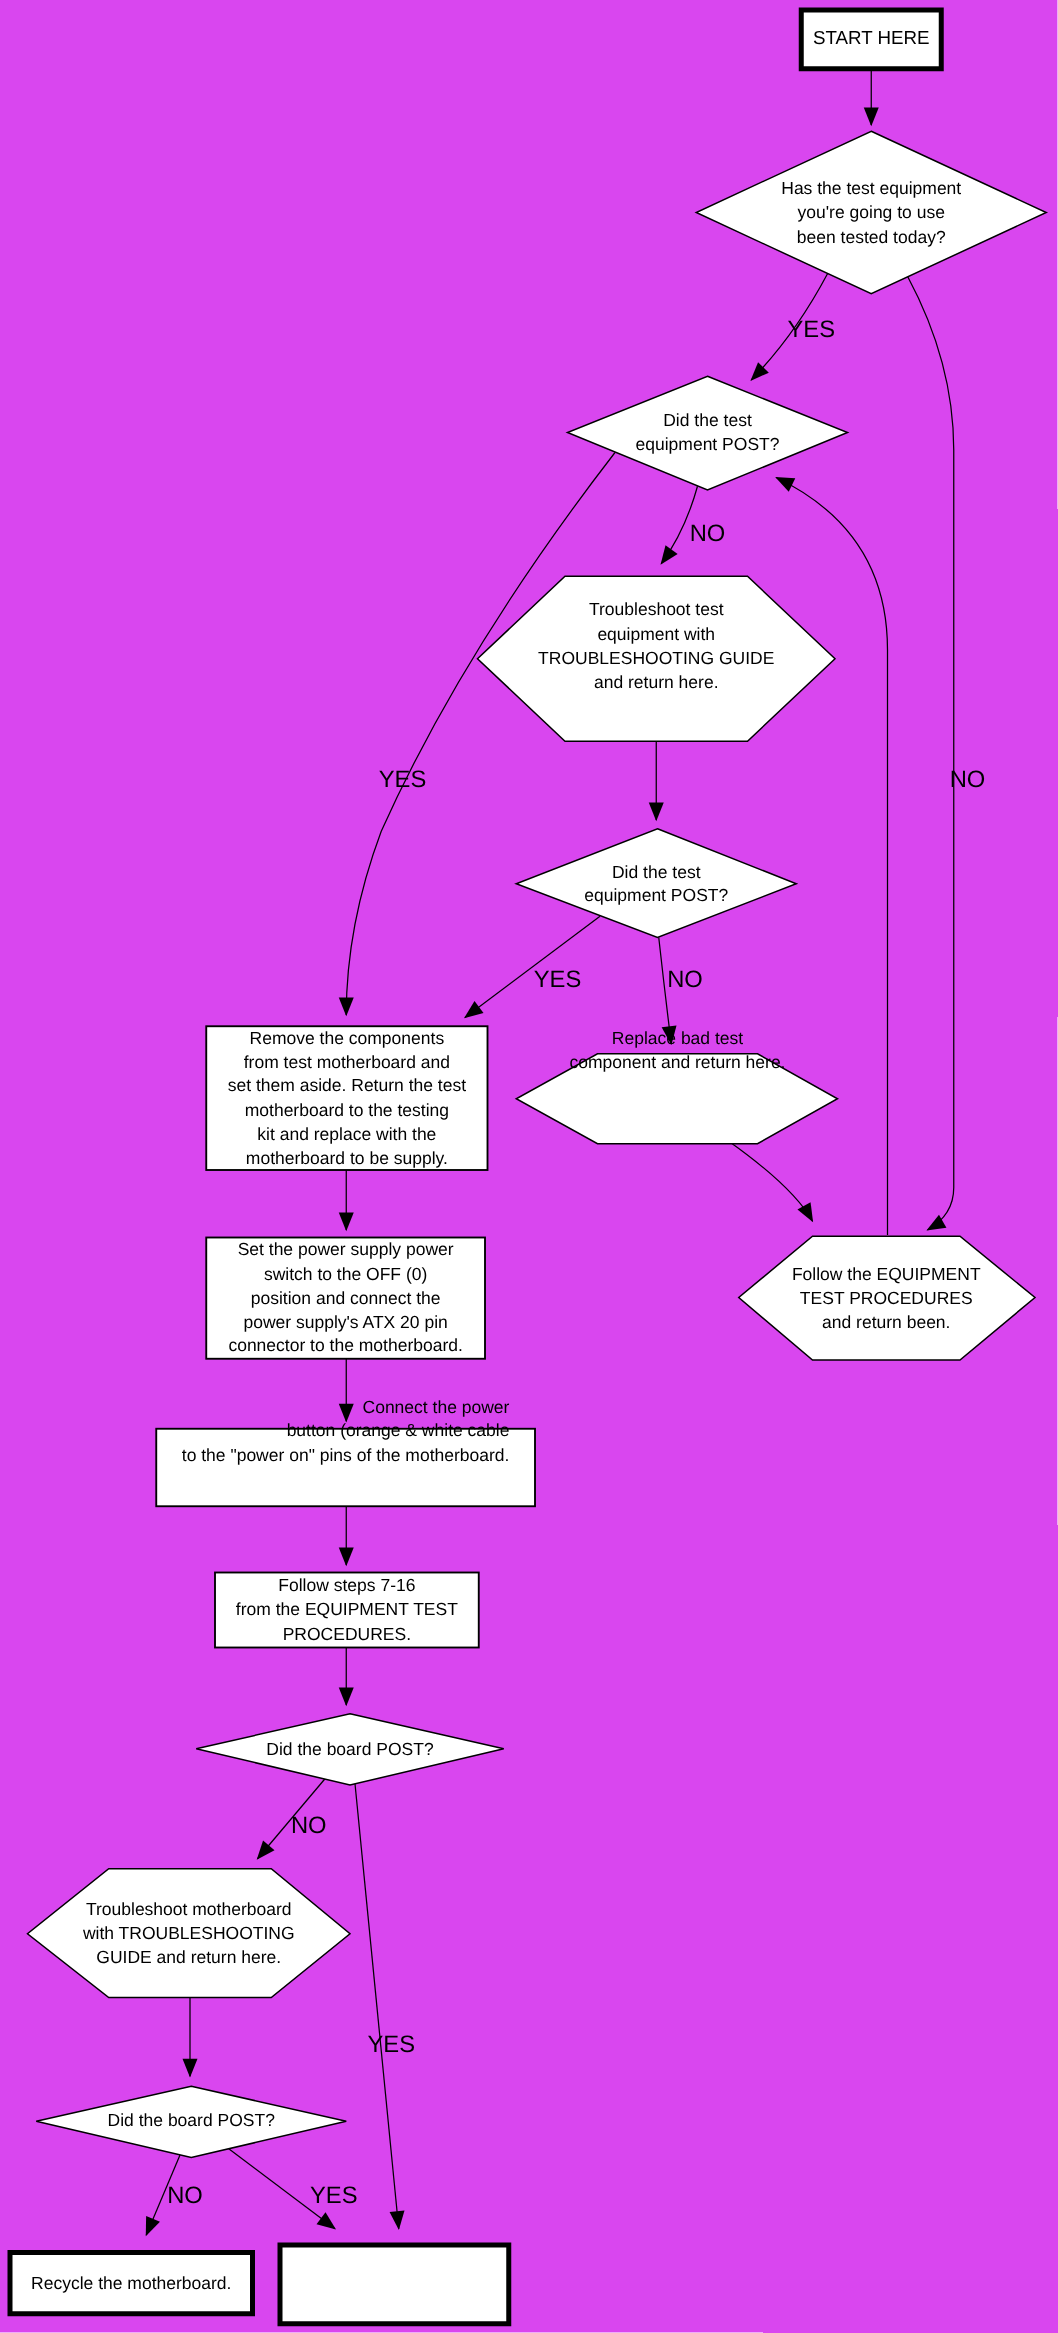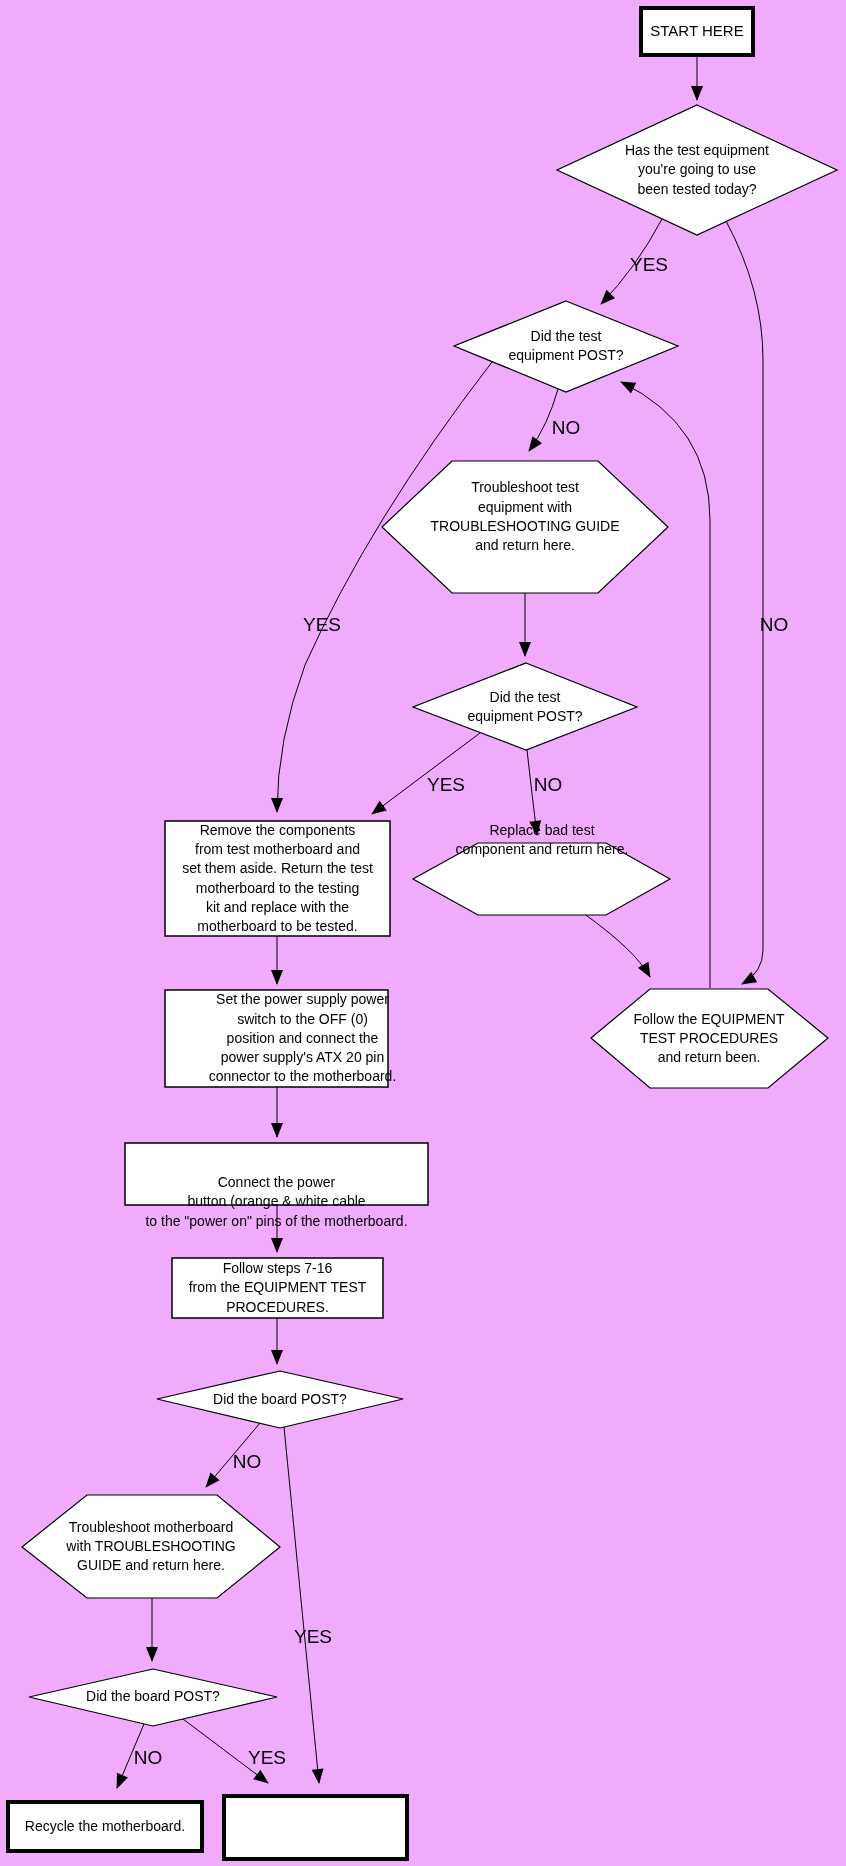--- a/index.html
+++ b/index.html
@@ -1,19 +1,19 @@
 <!DOCTYPE html>
 <html><head>
 <meta charset="utf-8">
 <style>
   html,body{margin:0;padding:0;background:#ffffff;}
   .canvas{
     position:relative;
     width:846px;height:1866px;
-    background:#f0abfc;
+    background:#d946ef;
     font-family:"Liberation Sans", sans-serif;
     color:#000;
     overflow:hidden;
   }
   .canvas svg{position:absolute;left:0;top:0;}
   .node{
     position:absolute;
     display:flex;align-items:center;justify-content:center;
     text-align:center;
     white-space:pre-line;
@@ -106,29 +106,29 @@
 
   <div class="node" style="left:596px;top:991px;width:226px;height:95px;">Follow the EQUIPMENT
 TEST PROCEDURES
 and return been.</div>
 
   <div class="node" style="left:167px;top:823px;width:221px;height:111px;">Remove the components
 from test motherboard and
 set them aside. Return the test
 motherboard to the testing
 kit and replace with the
-motherboard to be tested.</div>
+motherboard to be supply.</div>
 
-  <div class="node" style="left:167px;top:992px;width:219px;height:93px;margin-left:26px;">Set the power supply power
+  <div class="node" style="left:167px;top:992px;width:219px;height:93px;">Set the power supply power
 switch to the OFF (0)
 position and connect the
 power supply's ATX 20 pin
 connector to the motherboard.</div>
 
-  <div class="node" style="left:127px;top:1173px;width:299px;height:58px;">Connect the power
+  <div class="node" style="left:127px;top:1116px;width:299px;height:58px;text-align:right;">Connect the power
 button (orange &amp; white cable
 to the "power on" pins of the motherboard.</div>
 
   <div class="node" style="left:174px;top:1260px;width:207px;height:56px;">Follow steps 7-16
 from the EQUIPMENT TEST
 PROCEDURES.</div>
 
   <div class="node" style="left:162px;top:1372px;width:236px;height:55px;">Did the board POST?</div>
 
   <div class="node" style="left:27px;top:1497px;width:248px;height:99px;">Troubleshoot motherboard

